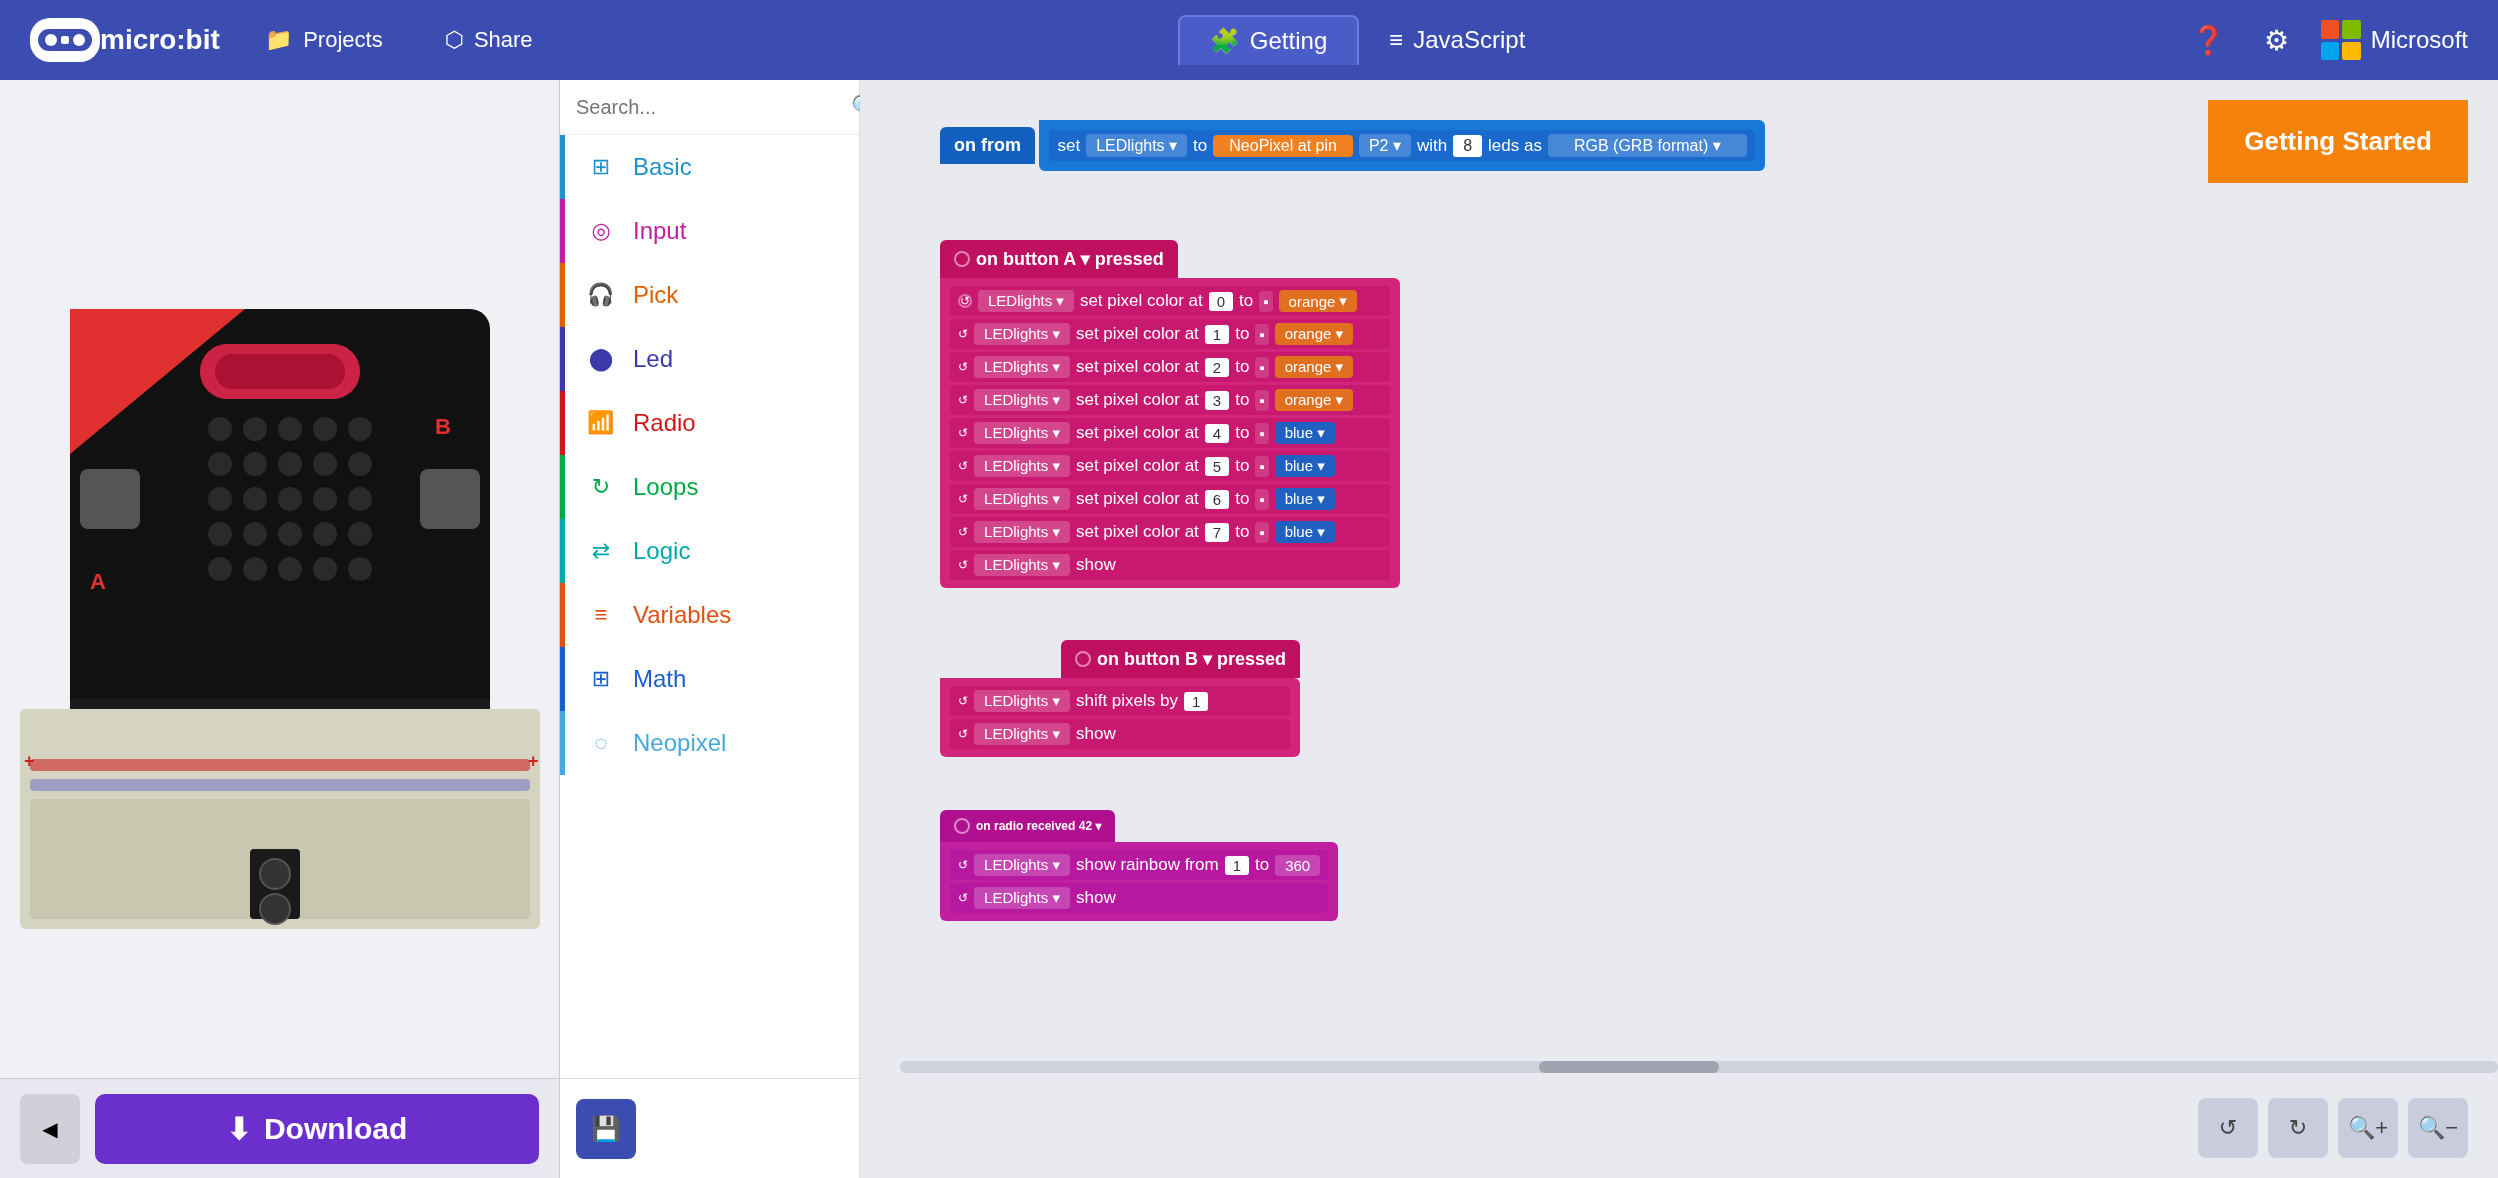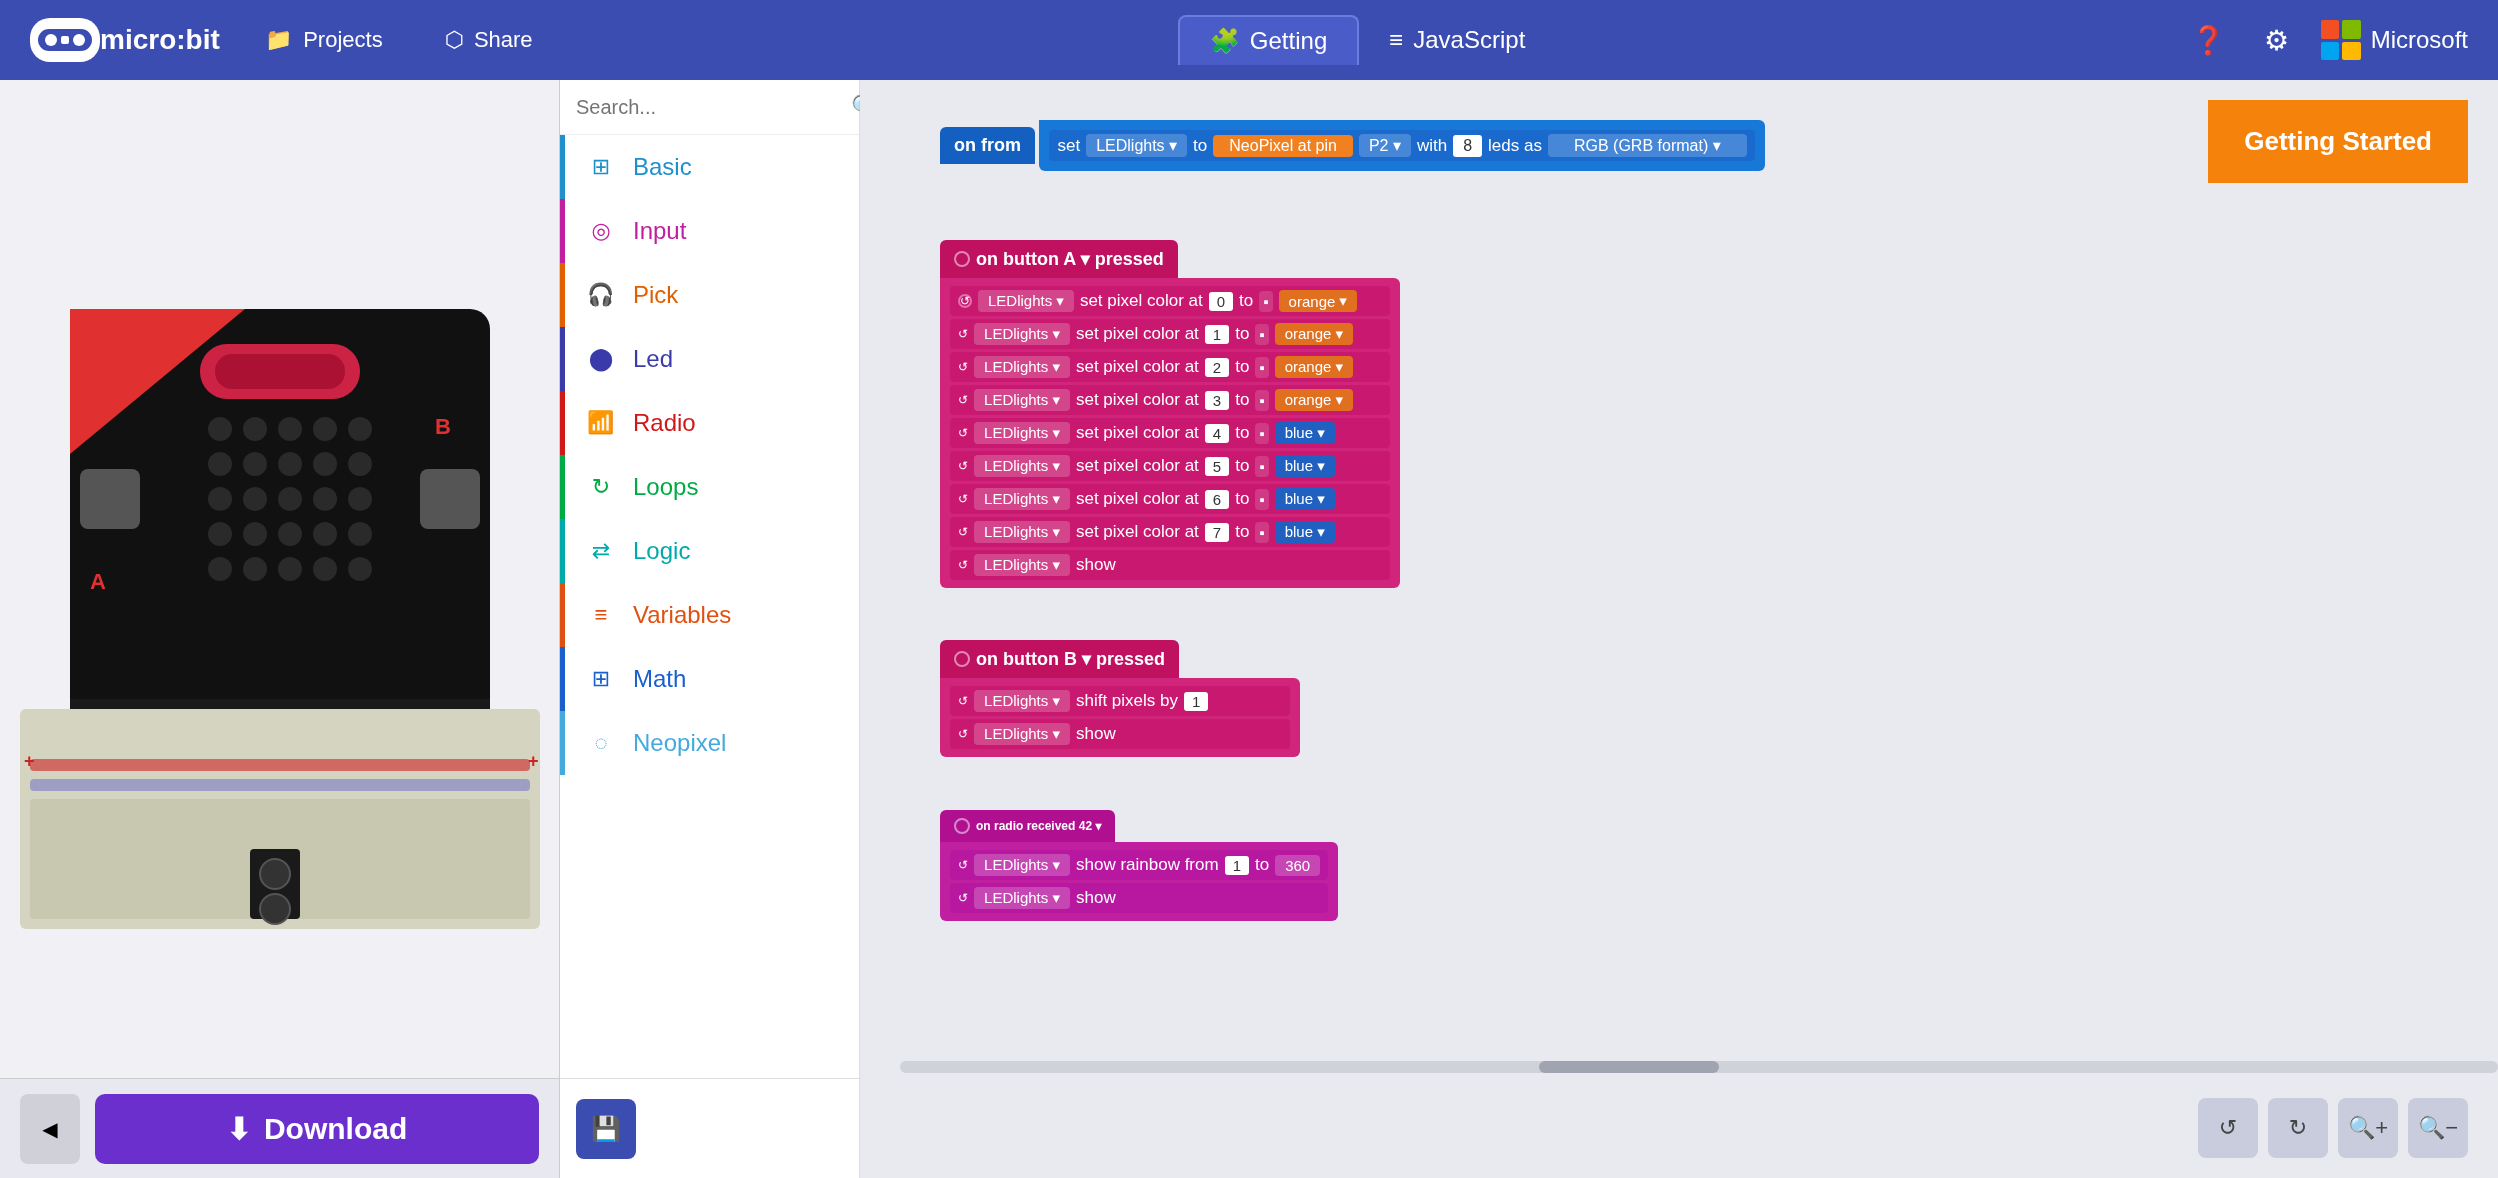--- a/index.html
+++ b/index.html
@@ -679,21 +679,21 @@
           </div>
 
           <div style="display:flex; align-items:center; gap:6px; background:#c81870; border-radius:4px; padding:4px 8px; font-size:17px; color:white;">
             <span style="font-size:12px;">↺</span>
             <span style="background:rgba(255,255,255,0.2);border-radius:4px;padding:2px 10px;font-size:15px;">LEDlights ▾</span>
             <span>show</span>
           </div>
         </div>
       </div>
 
-      <div class="block-group" style="position:absolute; top:560px; left:80px;">
+      <div class="block-group" style="position:absolute; top:560px; left:80px;text-align:right;">
         <div style="background:#c01060; border-radius:6px 6px 0 0; padding:8px 14px; display:inline-flex; align-items:center; gap:6px; font-size:18px; color:white; font-weight:bold;">
           <span style="width:16px;height:16px;border:2px solid rgba(255,255,255,0.5);border-radius:50%;display:inline-block;"></span>
           <span>on button B ▾ pressed</span>
         </div>
         <div style="background:#d0257a; border-radius:0 6px 6px 6px; padding:8px 10px; display:flex; flex-direction:column; gap:3px; min-width:360px;">
           <div style="display:flex; align-items:center; gap:6px; background:#c81870; border-radius:4px; padding:4px 8px; font-size:17px; color:white;">
             <span style="font-size:12px;">↺</span>
             <span style="background:rgba(255,255,255,0.2);border-radius:4px;padding:2px 10px;font-size:15px;">LEDlights ▾</span>
             <span>shift pixels by</span>
             <span style="background:white;color:#333;border-radius:3px;padding:1px 8px;font-size:15px;">1</span>

